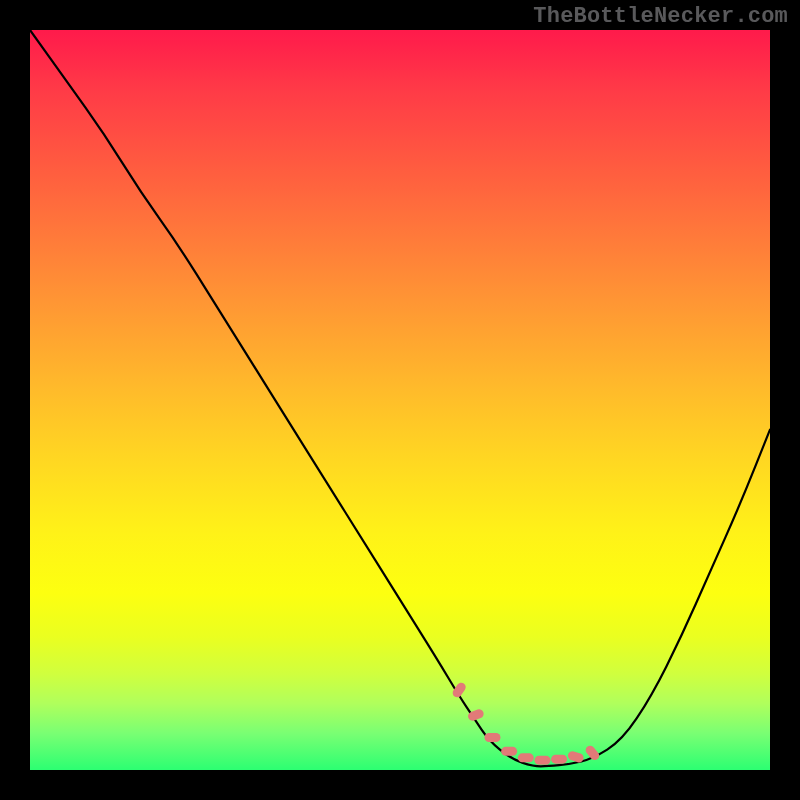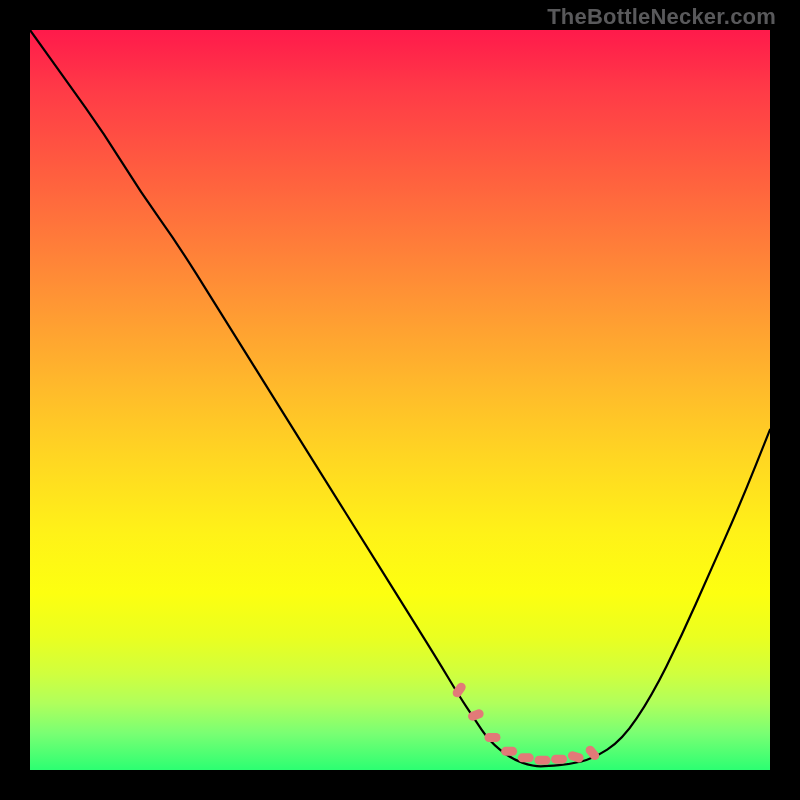--- a/index.html
+++ b/index.html
@@ -6,22 +6,22 @@
   html, body { width: 800px; height: 800px; overflow: hidden; background: #000; }
   .frame {
     position: relative;
     width: 800px;
     height: 800px;
     background: #000;
   }
   .watermark {
     position: absolute;
     top: 4px;
-    right: 24px;
-    font-family: Liberation Sans, sans-serif;
+    right: 12px;
+    font-family: Liberation Mono, monospace;
     font-size: 22px;
     font-weight: 600;
     color: #59595b;
     letter-spacing: 0.2px;
   }
   .plot-area {
     position: absolute;
     left: 30px;
     top: 30px;
     width: 740px;

